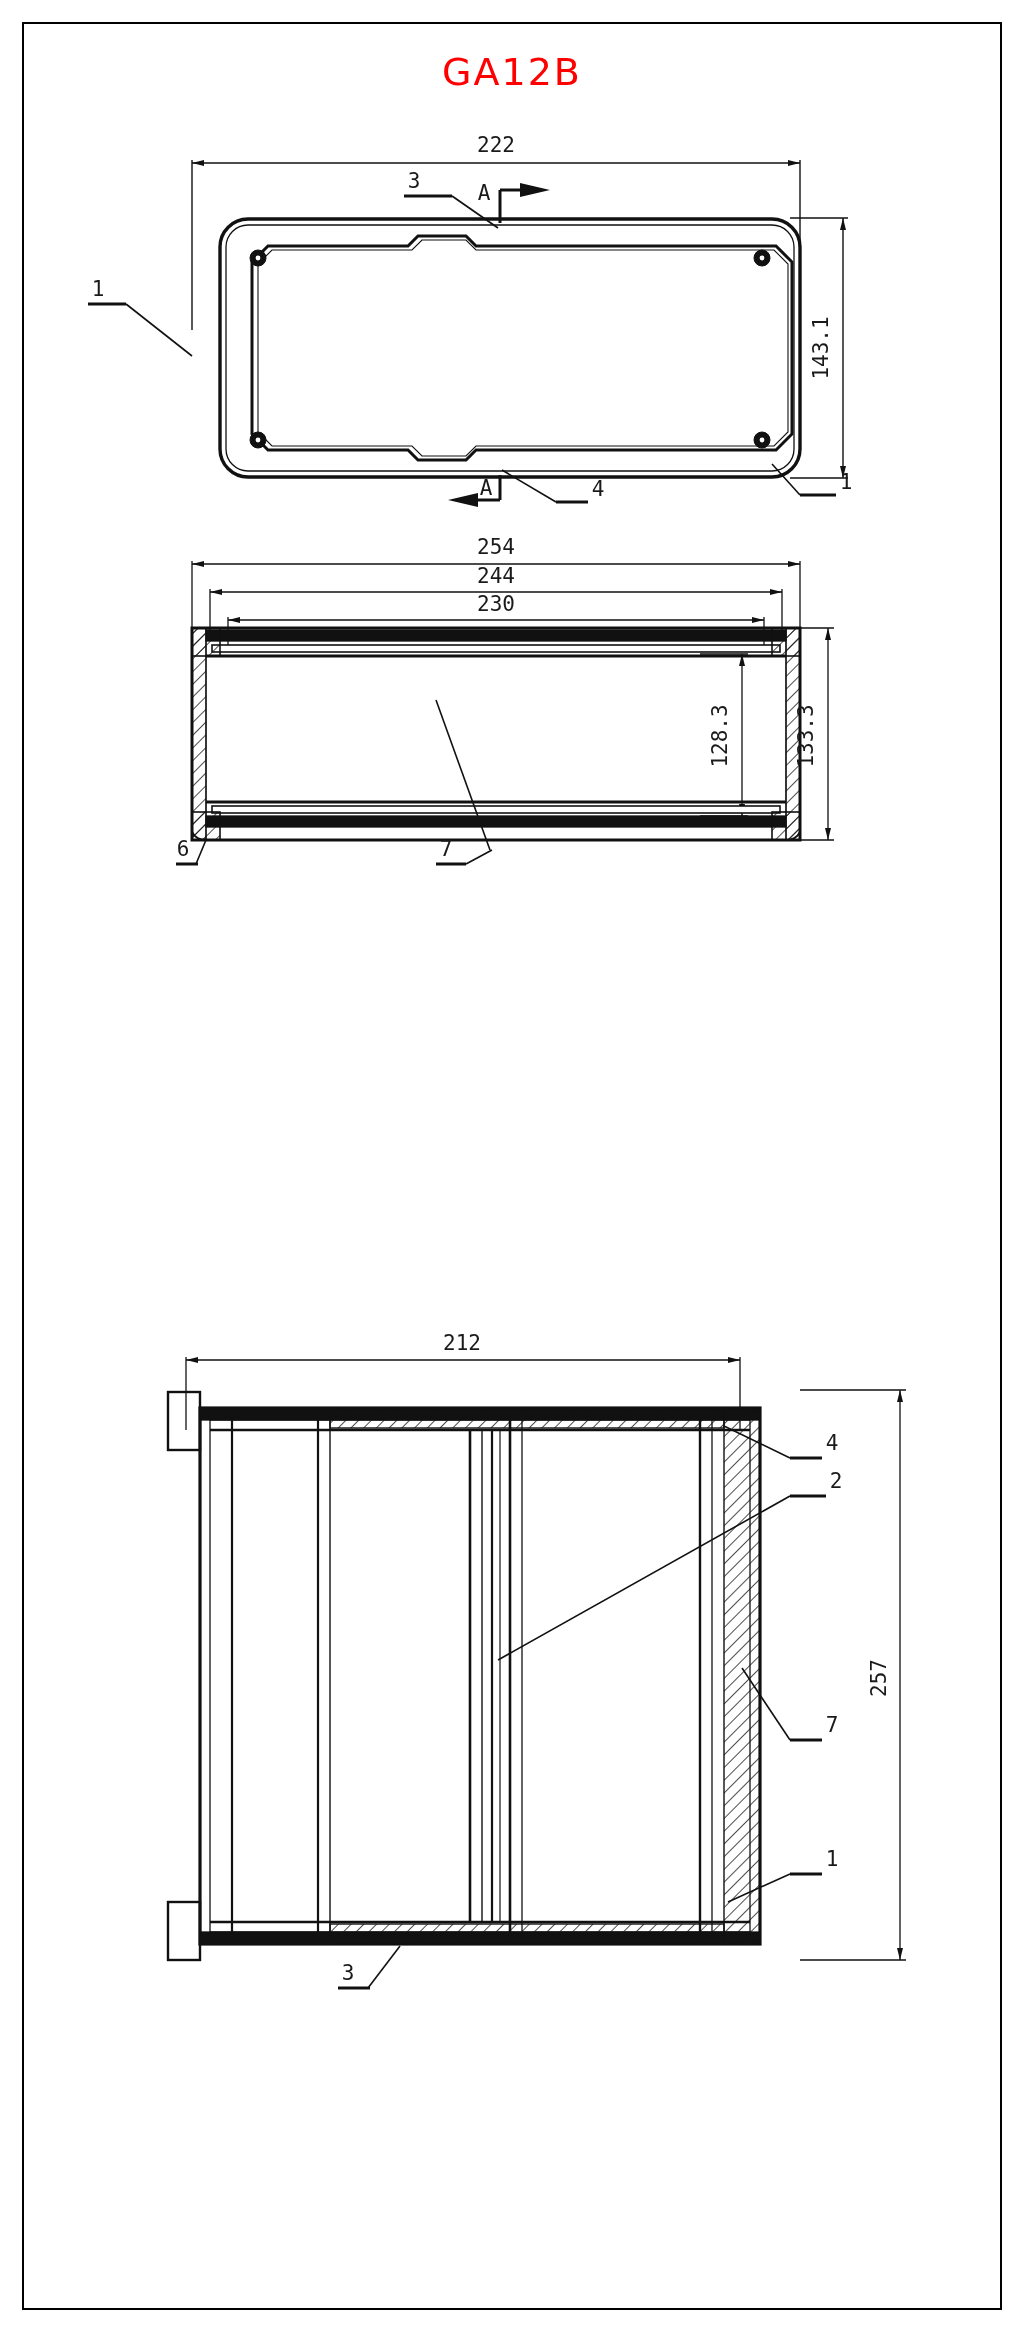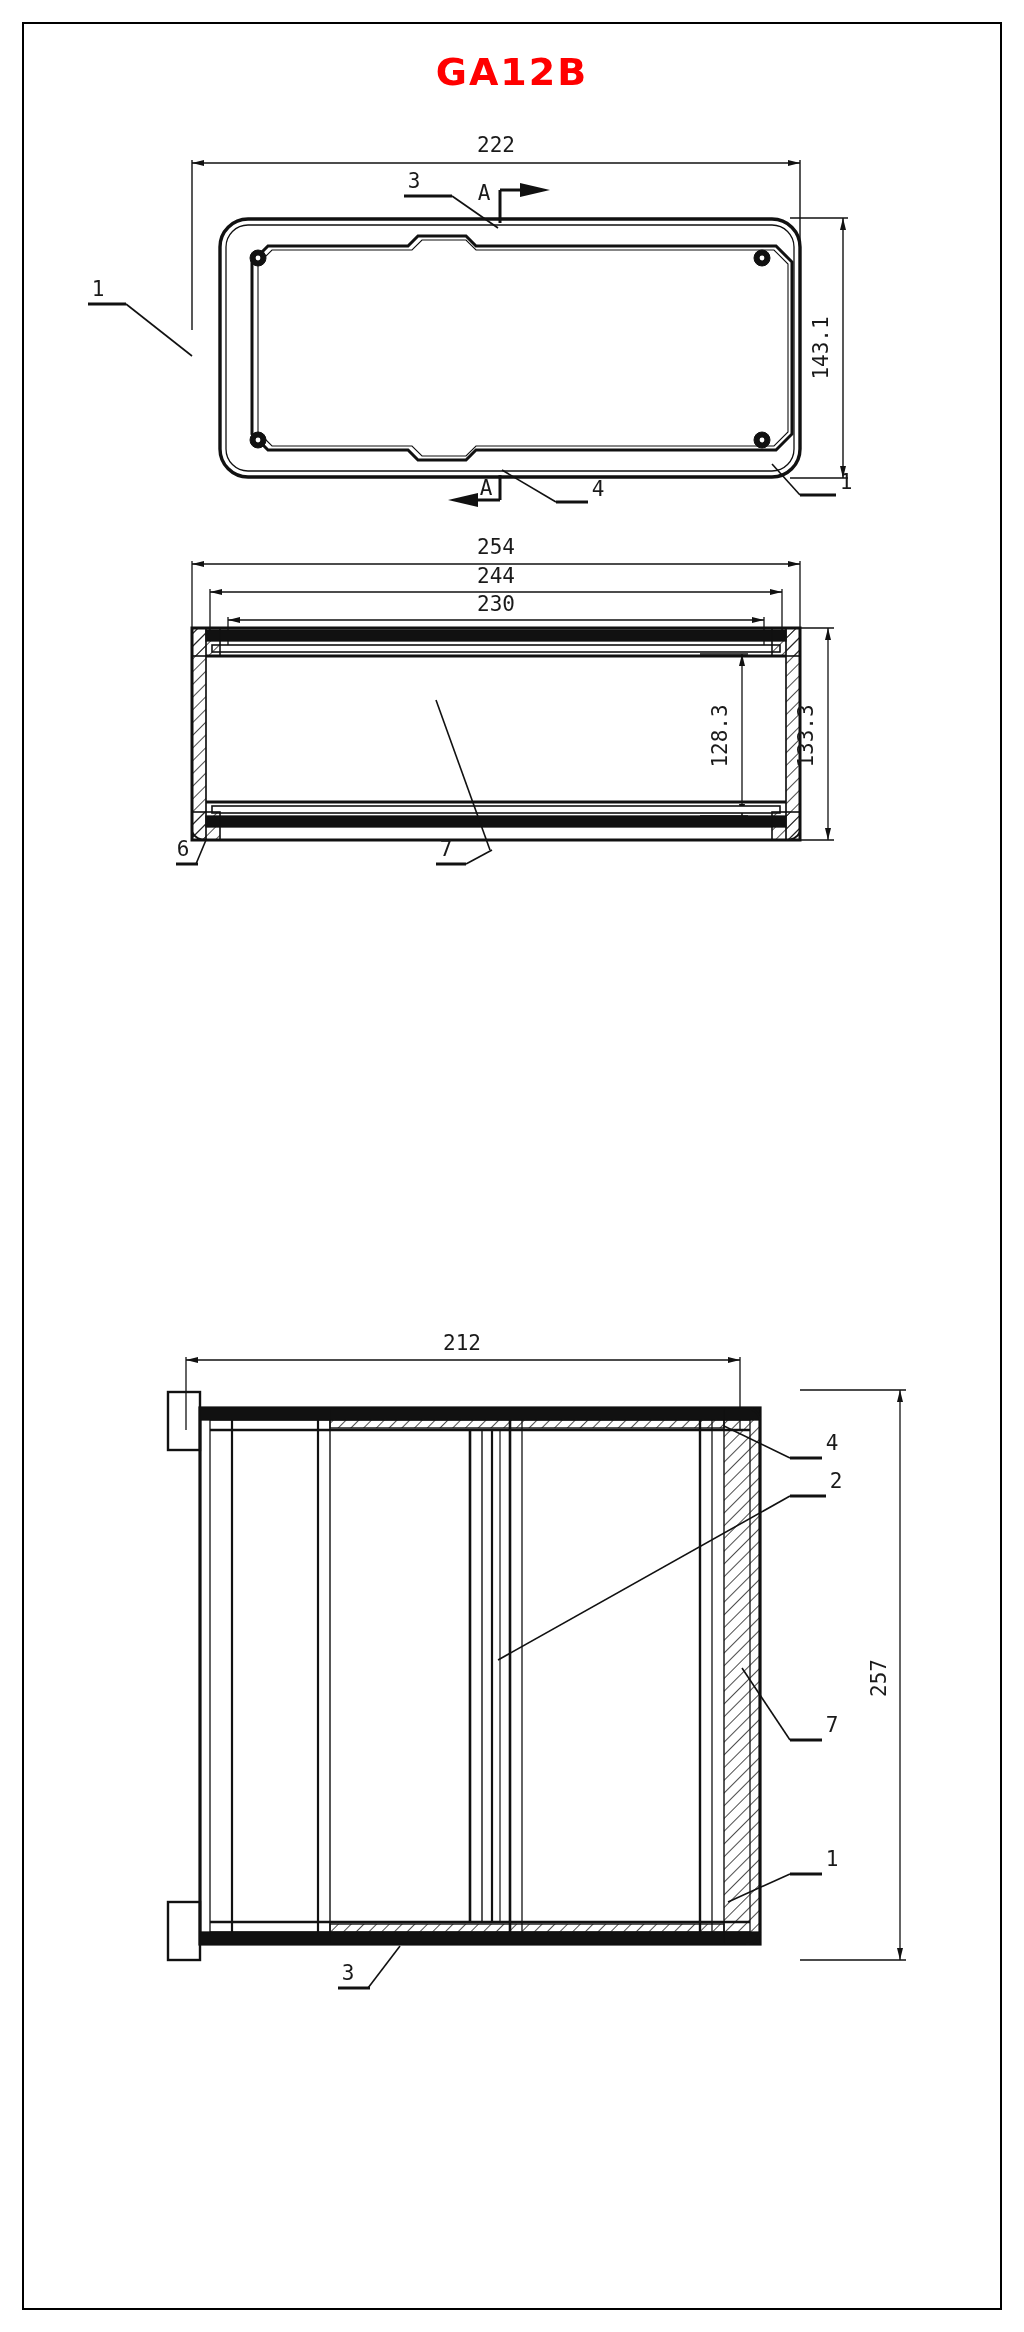--- a/index.html
+++ b/index.html
@@ -16,21 +16,21 @@
     width:980px;height:2288px;
     border:2px solid #000;
     box-sizing:border-box;
     background:#fff;
   }
   #title{
     position:absolute;left:0;top:50px;width:1024px;
     text-align:center;
     color:#ff0000;
     font-size:38px;
-    font-weight:bold;
+    font-weight:normal;
     letter-spacing:2px;
     font-family:"DejaVu Sans", sans-serif;
   }
   svg.dwg{position:absolute;left:0;top:0;}
   text{font-family:"DejaVu Sans Mono", monospace;fill:#1a1a1a;}
 </style>
 </head>
 <body>
 
 <div id="sheet">

